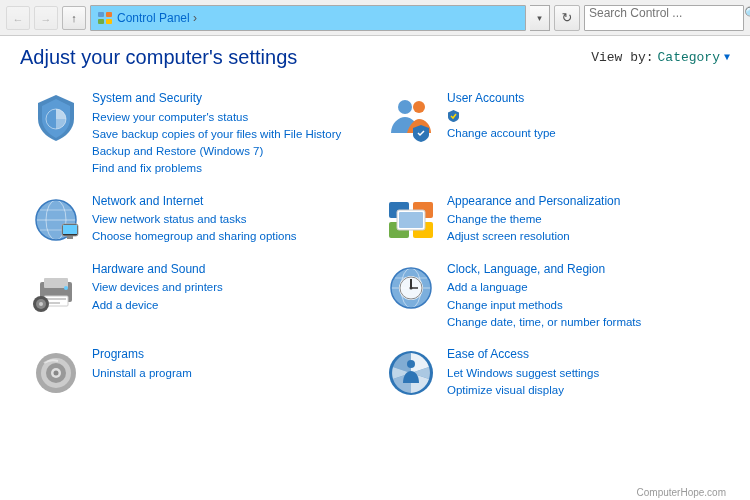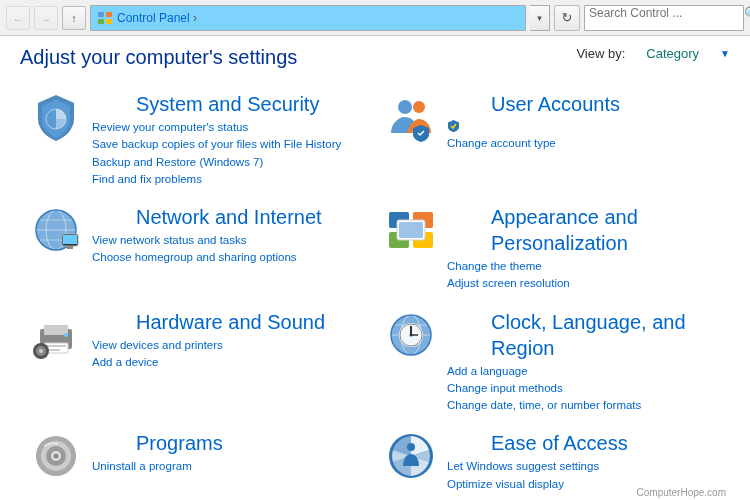--- a/index.html
+++ b/index.html
@@ -104,35 +104,36 @@
 
     
     .main-content {
       padding: 10px 20px;
       background: #fff;
     }
 
     
     .header-row {
       display: flex;
-      align-items: flex-start;
+      align-items: center;
       justify-content: space-between;
       margin-bottom: 14px;
     }
     .page-title {
       font-size: 20px;
       color: #003399;
       font-weight: normal;
     }
     .view-by {
       display: flex;
       align-items: center;
       font-size: 13px;
       color: #333;
-      gap: 21px;
+      gap: 4px;
+      font-family: Liberation Mono, monospace;
     }
     .view-by-label { color: #333; }
     .view-by-value {
       color: #0f766e;
       cursor: pointer;
     }
     .view-by-chevron {
       color: #0066cc;
       font-size: 10px;
     }
@@ -155,27 +156,26 @@
       height: 52px;
       flex-shrink: 0;
       display: flex;
       align-items: center;
       justify-content: center;
     }
     .category-text {
       flex: 1;
     }
     .category-name {
-      font-size: 20px;
+      font-size: 12px;
       color: #0066cc;
       text-decoration: none;
       line-height: 1.3;
       display: block;
       margin-bottom: 2px;
-      margin-left: 44px;
     }
     .sub-link {
       display: block;
       font-size: 11.5px;
       color: #0066cc;
       text-decoration: none;
       line-height: 1.5;
     }
 
     

